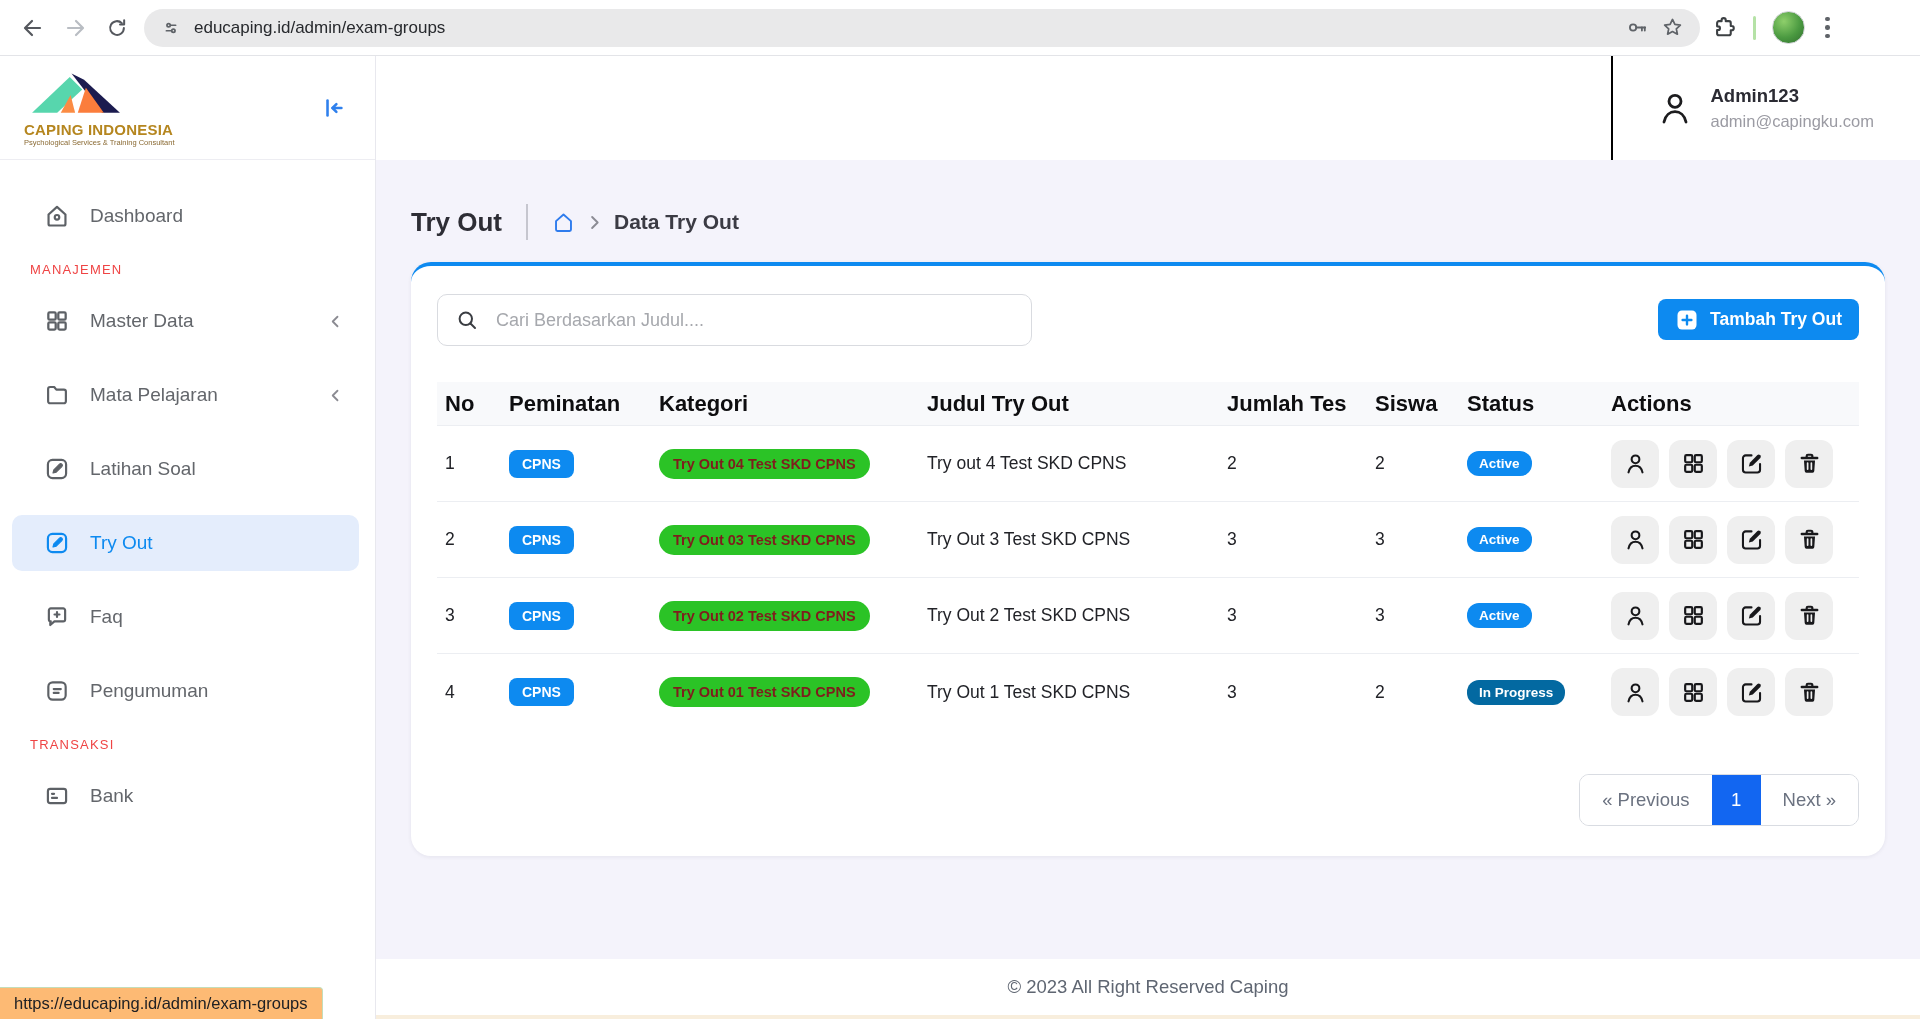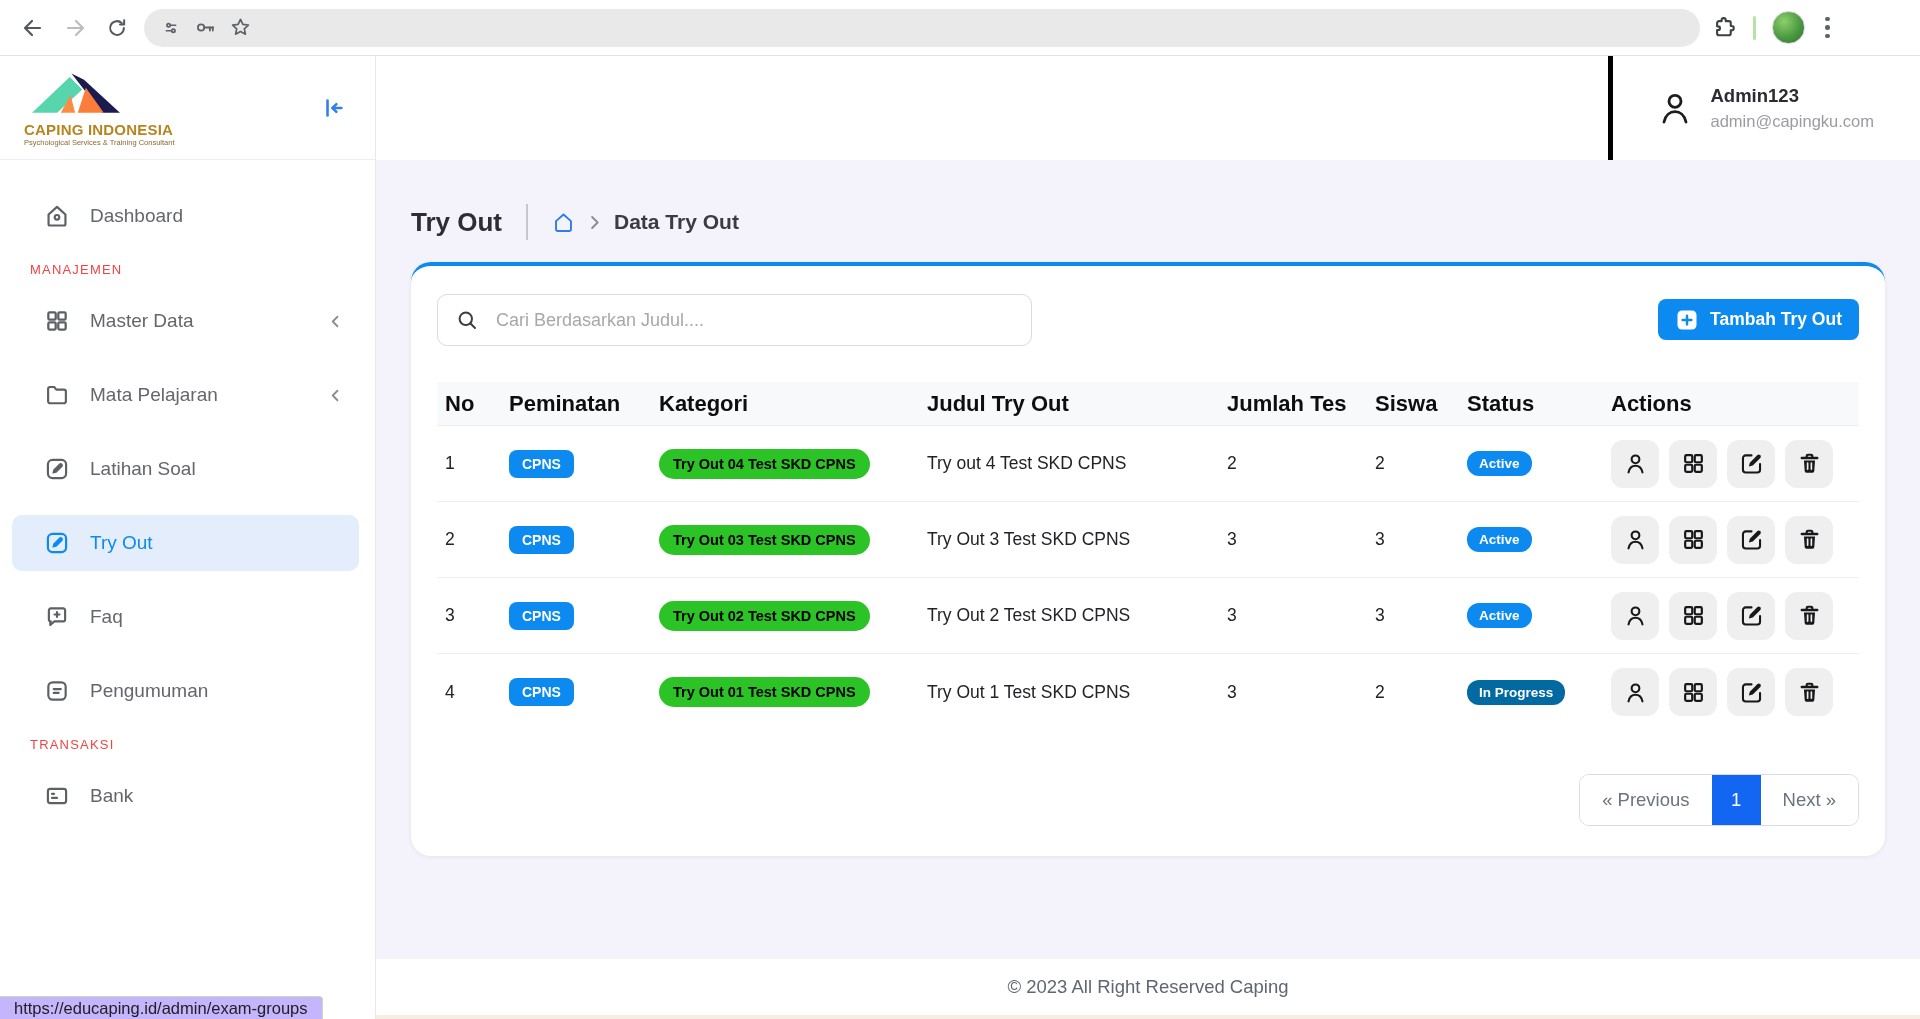--- a/index.html
+++ b/index.html
@@ -45,21 +45,21 @@
   .nav-item .icn svg { width:26px; height:26px; }
   .nav-label { font-size:19px; margin-left:20px; font-weight:500; flex:1; }
   .nav-chev { color:#8b8b92; display:flex; }
   .nav-chev svg { width:19px; height:19px; }
   .nav-item.active { background:#e4edfc; color:#0d8af0; }
   .nav-item.active .icn { color:#0d8af0; }
 
   
   .rightcol { flex:1; display:flex; flex-direction:column; min-width:0; }
   .topbar { height:104px; background:#fff; display:flex; justify-content:flex-end; flex:none; }
-  .user-wrap { display:flex; align-items:center; gap:16px; border-left:5px solid #000000; padding:0 46px 0 42px; }
+  .user-wrap { display:flex; align-items:center; gap:16px; border-left:2px solid #000000; padding:0 46px 0 42px; }
   .user-icon { color:#1c1c1e; display:flex; }
   .user-texts { display:flex; flex-direction:column; gap:5px; }
   .user-name { font-size:18.5px; font-weight:bold; color:#2b2b33; }
   .user-email { font-size:16.5px; color:#9b9ba3; }
 
   .main { flex:1; background:#f4f3fb; padding:0 35px; overflow:hidden; }
   .page-head { display:flex; align-items:center; margin-top:44px; }
   .page-title { font-size:26px; font-weight:600; color:#2d2d35; }
   .head-divider { width:2px; height:36px; background:#c6c6cf; margin:0 24px; }
   .crumb-home { color:#2f7ced; display:flex; }
@@ -83,21 +83,21 @@
   
   .table { margin-top:36px; }
   .trow { display:grid; grid-template-columns:64px 150px 268px 300px 148px 92px 144px 1fr; align-items:center; }
   .thead { background:#f8f9fb; height:44px; border-bottom:1px solid #eceef2; }
   .thead .tcell { font-size:22px; font-weight:bold; color:#0e0e10; }
   .tcell { padding-left:8px; font-size:17.5px; color:#222328; }
   .tbody-row { height:76px; border-bottom:1px solid #eceef2; }
   .tbody-row:last-child { border-bottom:none; }
   .badge-cpns { display:inline-block; background:#0d8af0; color:#fff; font-size:14px; font-weight:bold;
     padding:6px 13px; border-radius:8px; }
-  .badge-kat { display:inline-block; background:#2bc326; color:#000000; font-size:14.5px; font-weight:bold;
+  .badge-kat { display:inline-block; background:#2bc326; color:#7f1d1d; font-size:14.5px; font-weight:bold;
     padding:7px 14px; border-radius:15px;text-align:center; }
   .badge-status { display:inline-block; color:#fff; font-size:13.5px; font-weight:bold;
     padding:5px 12px; border-radius:12px; }
   .badge-status.active { background:#0d8af0; }
   .badge-status.in-progress { background:#0369a1; }
   .actions-cell { display:flex; gap:10px; }
   .act-btn { width:48px; height:48px; border-radius:12px; background:#efefef; border:none; display:flex;
     align-items:center; justify-content:center; color:#18181b; cursor:pointer; }
   .act-btn svg { width:25px; height:25px; }
 
@@ -106,21 +106,21 @@
   .pagination { display:flex; border:1px solid #d9dce2; border-radius:10px; overflow:hidden; background:#fff; }
   .page-link { height:50px; display:flex; align-items:center; padding:0 22px; font-size:18.5px;
     color:#6b7280; cursor:pointer; background:#fff; }
   .page-link.current { background:#1266f1; color:#fff; width:49px; justify-content:center; padding:0; }
 
   .footer { height:56px; background:#fff; display:flex; align-items:center; justify-content:center; flex:none; }
   .footer-text { font-size:18.5px; color:#5f6672; }
   .bottom-strip { height:4px; background:#f8eedd; flex:none; }
 
   
-  .status-tooltip { position:absolute; left:0; bottom:0; height:23px; background:#c4b5fd;
+  .status-tooltip { position:absolute; left:0; bottom:0; height:32px; background:#fdba74;
     border:1px solid #c3ddba; border-left:none; border-bottom:none; border-top-right-radius:4px;
     display:flex; align-items:center; padding:8px 14px; font-size:16.5px; color:#202124; z-index:20; }
 
   .icn svg, .omni-ic svg, .crumb-home svg, .crumb-chev svg, .search-icn svg,
   .collapse-btn svg, .user-icon svg, .navbtn svg { display:block; }
 </style>
 </head>
 <body>
 
 <div id="screen">
@@ -146,20 +146,21 @@
     </div>
     <div class="omnibox">
       <span class="omni-ic">
         <svg width="22" height="22" viewBox="0 0 24 24" fill="none" stroke="currentColor" stroke-width="1.9" stroke-linecap="round">
             <circle cx="9.4" cy="9" r="1.8"></circle>
             <path d="M11.9 9h5.1"></path>
             <circle cx="14.6" cy="15" r="1.8"></circle>
             <path d="M7 15h5.1"></path>
           </svg>
       </span>
+      <span class="url">educaping.id/admin/exam-groups</span>
       <span class="omni-ic">
         <svg width="23" height="23" viewBox="0 0 24 24" fill="none" stroke="currentColor" stroke-width="1.9" stroke-linecap="round">
             <circle cx="7.4" cy="12" r="3.3"></circle>
             <path d="M10.8 12h9.2"></path>
             <path d="M16.6 12v3.1"></path>
             <path d="M19.6 12v3.1"></path>
           </svg>
       </span>
       <span class="omni-ic">
         <svg width="23" height="23" viewBox="0 0 24 24" fill="none" stroke="currentColor" stroke-width="1.8" stroke-linejoin="round">

